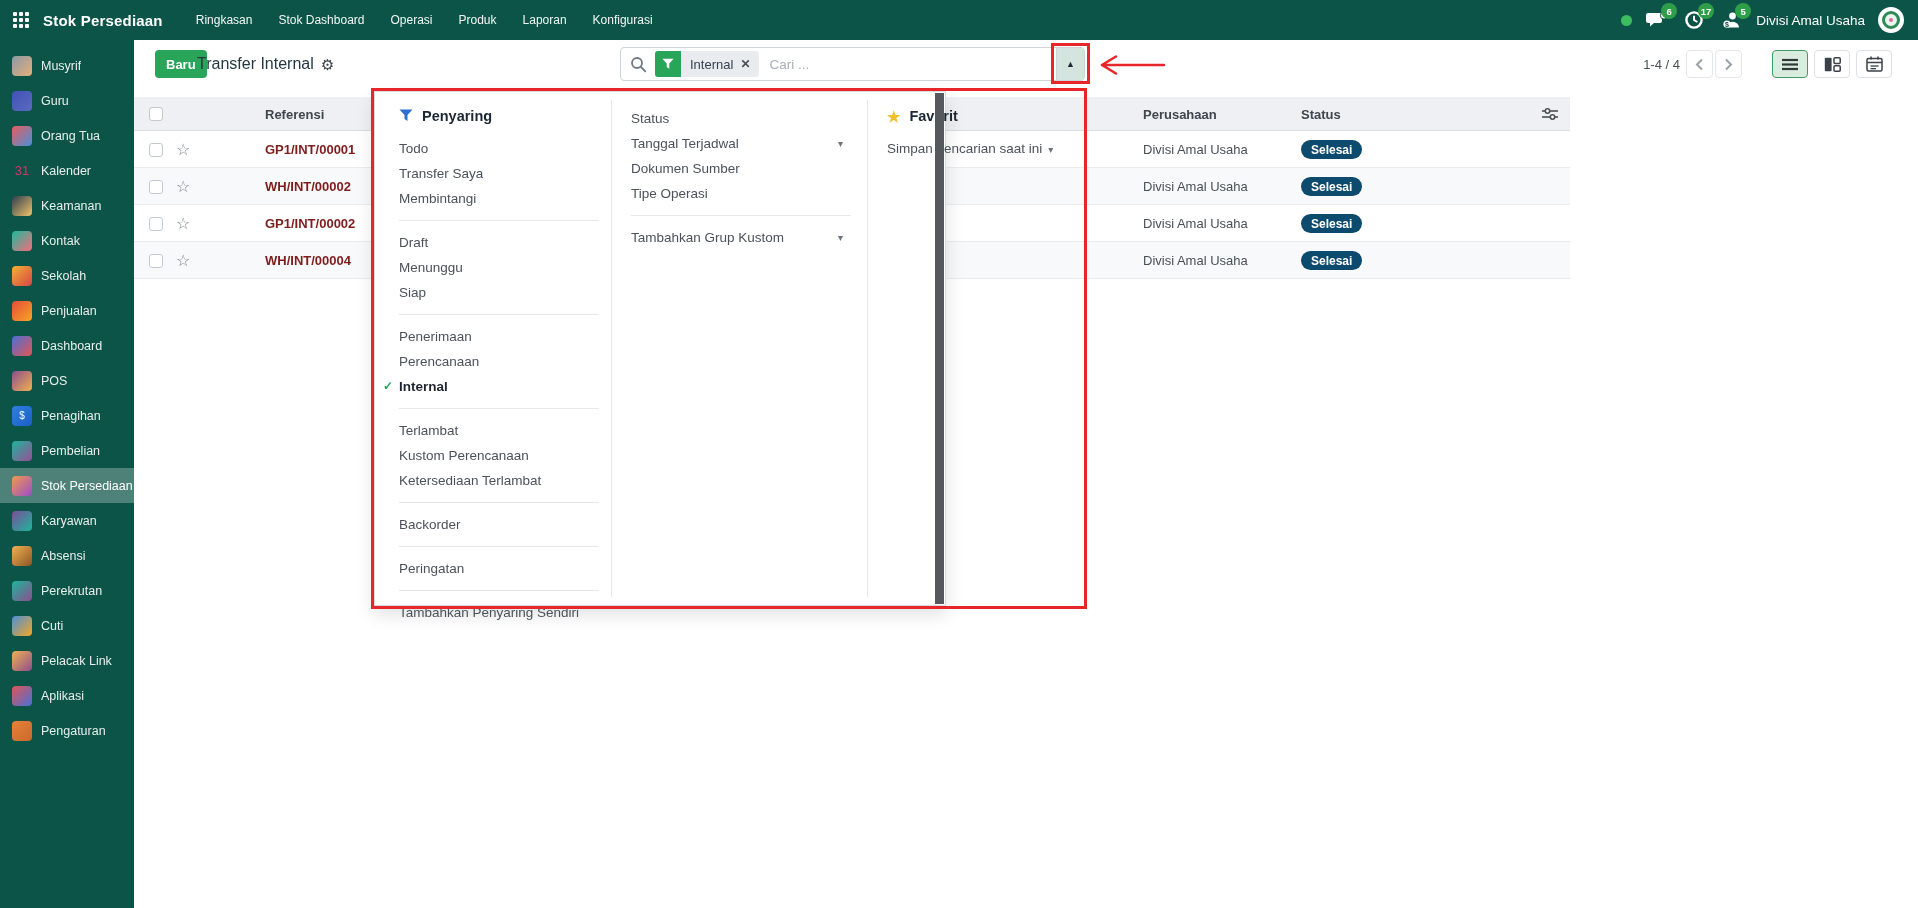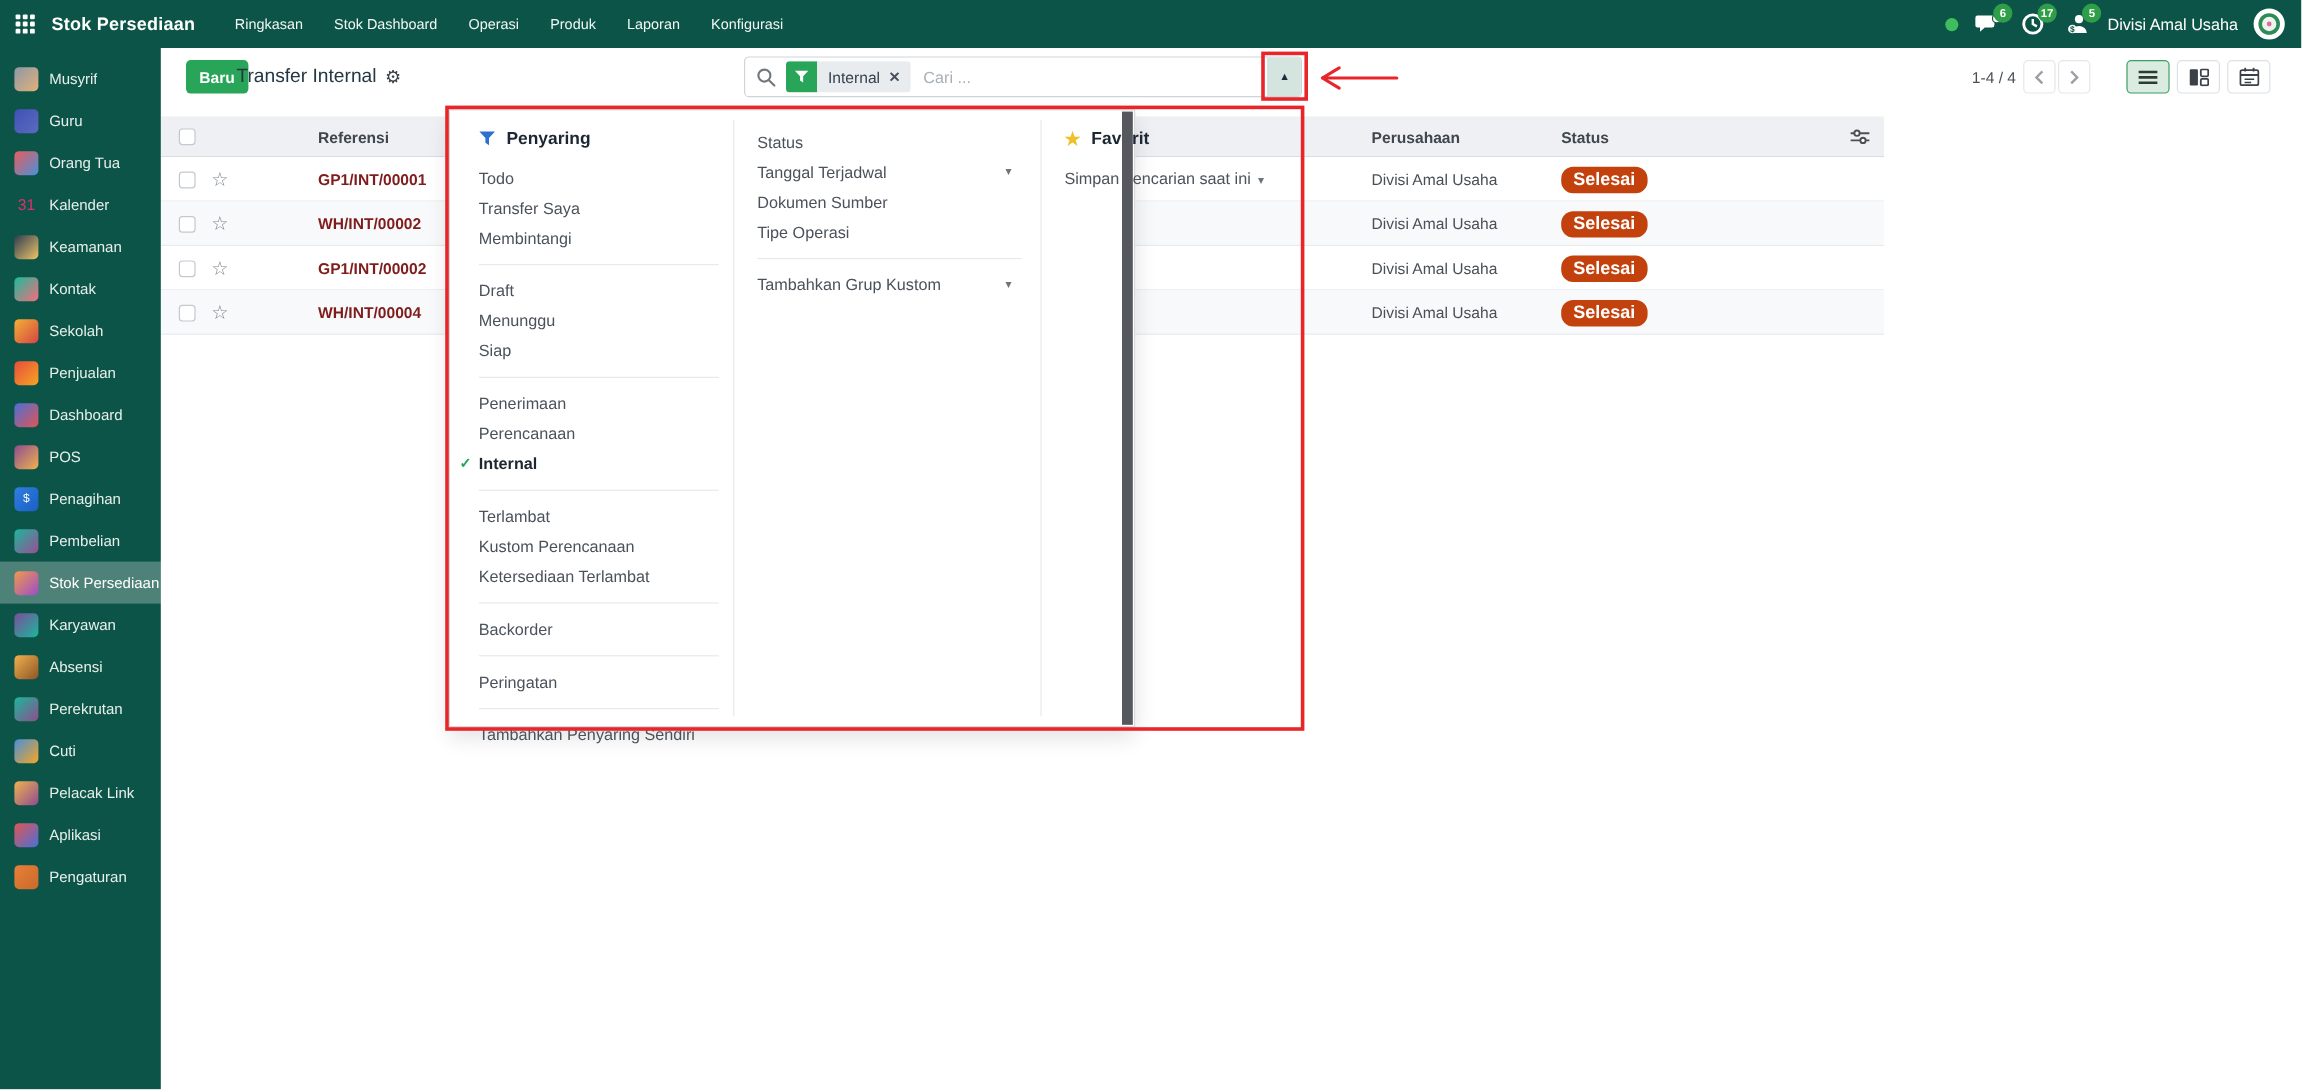--- a/index.html
+++ b/index.html
@@ -79,22 +79,22 @@
   .list-table { position:absolute; left:0; top:57px; width:1436px; z-index:10; }
   .t-head { position:relative; height:34px; background:#eef0f3; border-bottom:1px solid #d9dee2; }
   .t-head .h-cell { position:absolute; top:0; height:34px; display:flex; align-items:center;
                     font-size:13px; font-weight:700; color:#3f464d; cursor:pointer; }
   .t-row { position:relative; height:37px; border-bottom:1px solid #e9ecef; background:#fff; cursor:pointer; }
   .t-row.stripe { background:#f8f9fa; }
   .cell { position:absolute; top:0; height:37px; display:flex; align-items:center; font-size:13px; color:#495057; }
   .chk { width:14px; height:14px; border:1px solid #c3c9cf; border-radius:3px; background:#fff; cursor:pointer; }
   .row-star { font-size:16px; color:#7d858d; cursor:pointer; }
   .ref-text { font-weight:700; color:#7f1d1d; }
-  .status-badge { padding:2.5px 10px; border-radius:10px; background:#c2410c; color:#fff;
-                  font-size:15px; font-weight:700; }
+  .status-badge { padding:2.5px 10px; border-radius:10px; background:#0c4a6e; color:#fff;
+                  font-size:12px; font-weight:700; }
   .col-settings { position:absolute; right:12px; top:0; height:34px; display:flex; align-items:center; cursor:pointer; }
 
   
   .search-panel { position:absolute; left:240px; top:51px; width:572px; height:515px; background:#fff;
                   border:1px solid #d7dadd; box-shadow:0 8px 18px rgba(0,0,0,.13); z-index:40; }
   .panel-scroll { position:absolute; right:1px; top:1px; bottom:1px; width:9px; background:#f2f3f4; }
   .panel-thumb { position:absolute; left:0; top:0; bottom:0; width:9px; background:#55595e; cursor:pointer; }
   .panel-col { position:absolute; top:14px; }
   .col-filters { left:24px; width:200px; }
   .col-groupby { left:256px; width:220px; }

